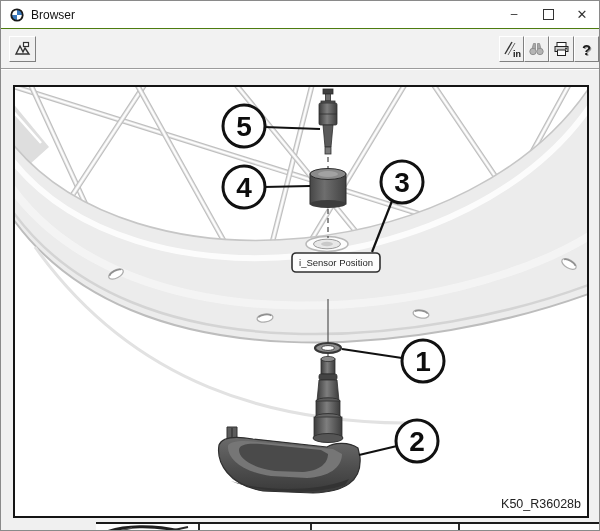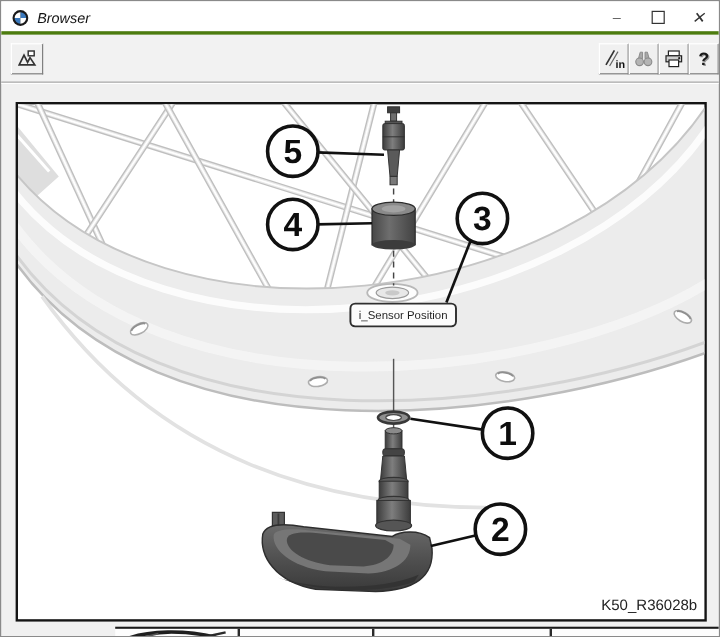--- a/index.html
+++ b/index.html
@@ -1,20 +1,20 @@
 <!DOCTYPE html>
 <html><head>
 <meta charset="utf-8">
 <style>
   html,body{margin:0;padding:0;background:#e6e6e6;font-family:"Liberation Sans",sans-serif;}
   .window{position:relative;width:600px;height:531px;background:#f0f0f0;border:1px solid #8a8a8a;
           box-sizing:border-box;overflow:hidden;}
   
   .titlebar{position:absolute;left:0;top:0;width:100%;height:28px;background:#ffffff;
-            border-bottom:3px solid #4d7c0f;box-sizing:border-box;font-style:italic;}
+            border-bottom:1px solid #4d7c0f;box-sizing:border-box;}
   .app-icon{position:absolute;left:9px;top:7px;width:14px;height:14px;}
   .title-text{position:absolute;left:30px;top:7px;font-size:12px;color:#111;}
   .win-btn{position:absolute;top:0;width:34px;height:27px;text-align:center;line-height:27px;
            font-size:12px;color:#333;cursor:default;}
   .btn-min{right:68px;}
   .btn-max{right:34px;}
   .btn-close{right:0;font-size:13px;}
   .max-box{display:inline-block;width:9px;height:9px;border:1px solid #333;vertical-align:middle;}
   
   .toolbar{position:absolute;left:0;top:28px;width:100%;height:39px;background:#f2f2f2;}

